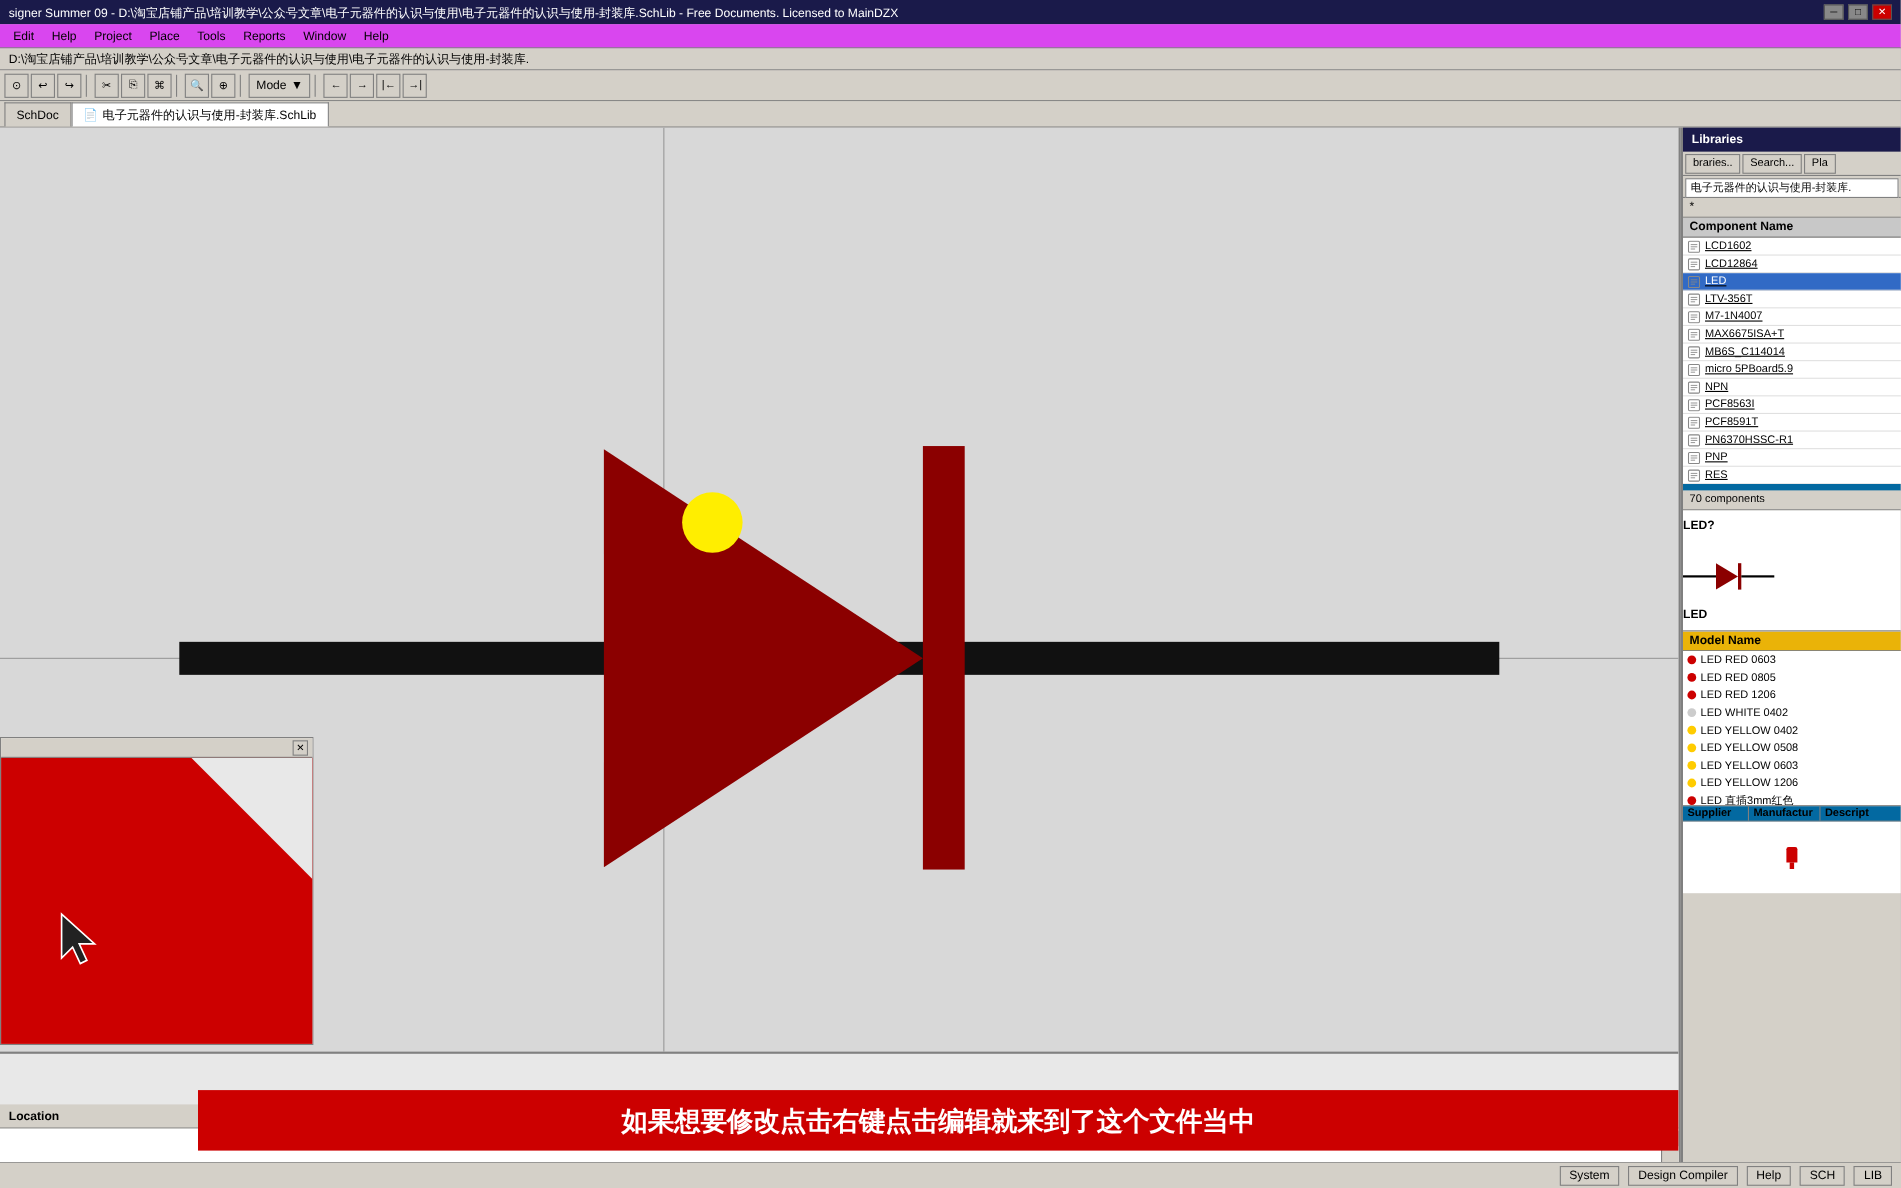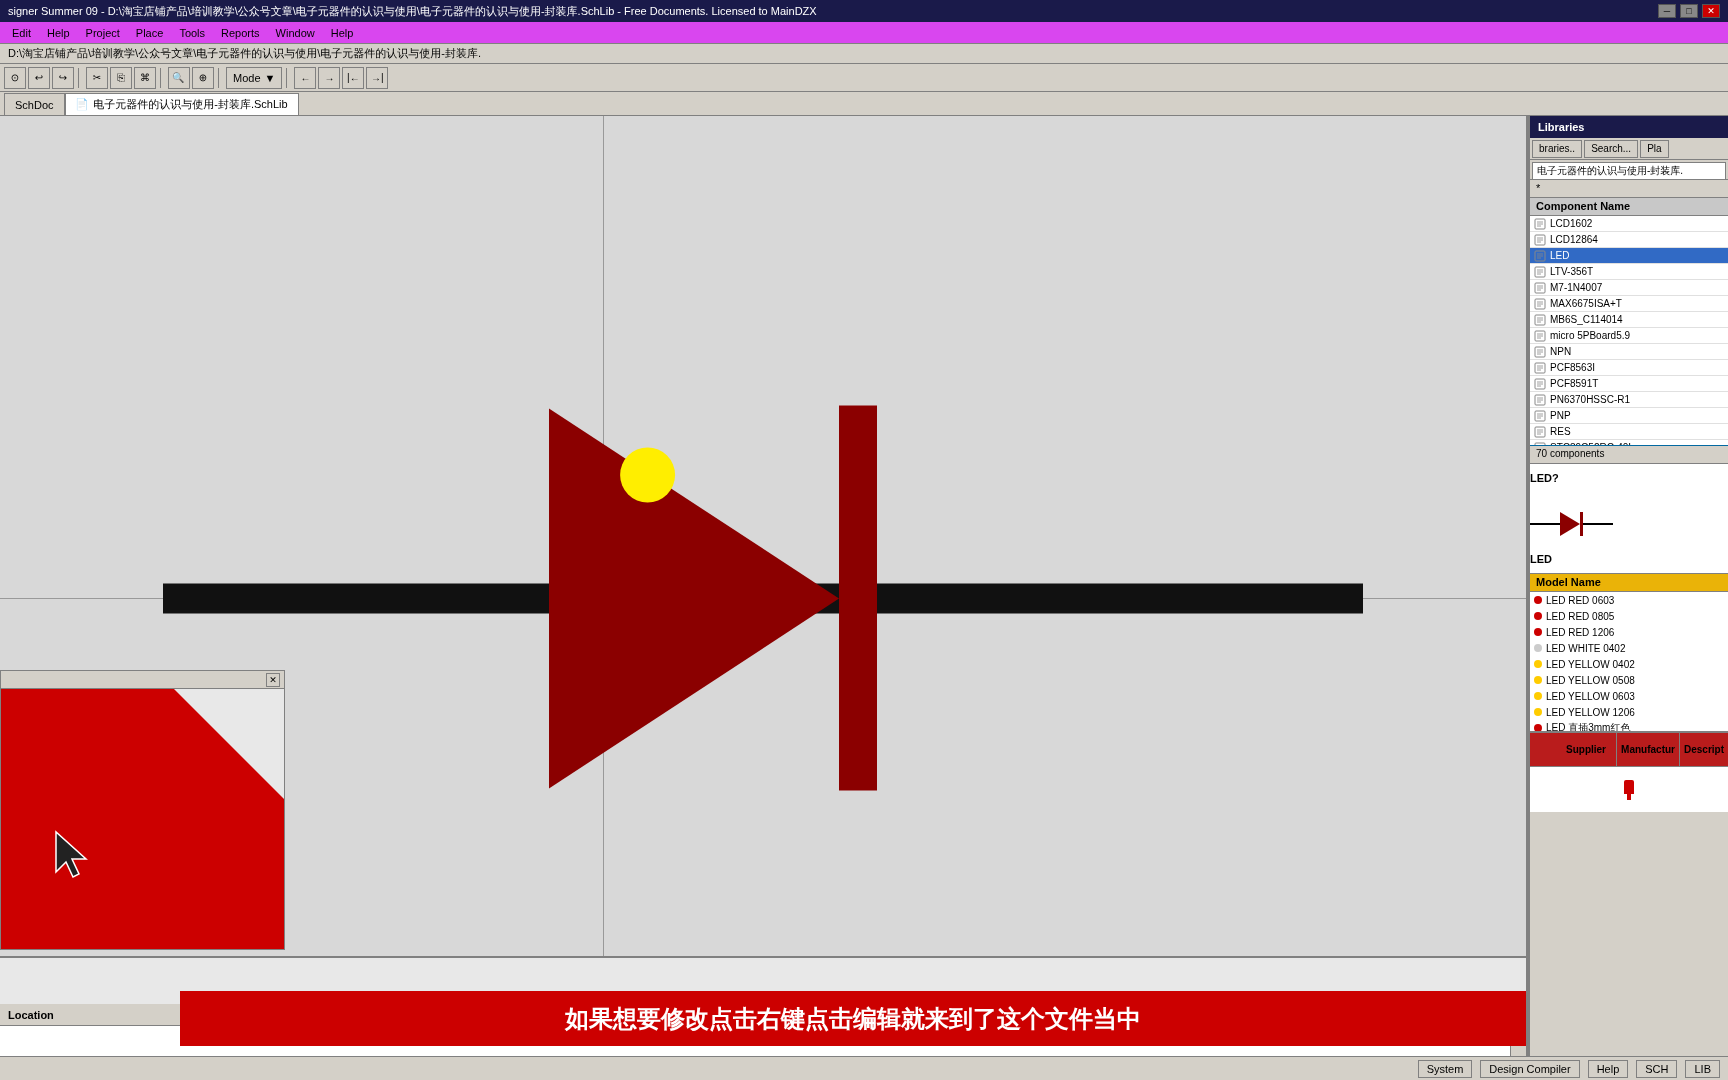--- a/index.html
+++ b/index.html
@@ -348,21 +348,21 @@
     </div>
 
     <div style="height:18px; padding:2px 6px; border-bottom:1px solid #808080; font-size:11px;">
       <span>*</span>
     </div>
 
     <div style="height:18px; padding:2px 6px; background:#c8c8c8; font-size:11px; font-weight:bold; border-bottom:1px solid #808080;">
       <span>Component Name</span>
     </div>
 
-    <div id="component-list" style="overflow-y:auto; background:#fff; border-bottom:1px solid #0369a1; max-height:230px;">
+    <div id="component-list" style="overflow-y:auto; background:#fff; border-bottom:6px solid #0369a1; max-height:230px;text-decoration:underline;">
     <div class="comp-item">
           <span class="comp-icon" style="display:inline-block;width:12px;height:12px;margin-right:4px;">
       <svg viewBox="0 0 12 12" xmlns="http://www.w3.org/2000/svg">
         <rect x="1" y="1" width="10" height="10" rx="1" fill="none" stroke="#888" stroke-width="1"></rect>
         <line x1="3" y1="4" x2="9" y2="4" stroke="#888" stroke-width="0.8"></line>
         <line x1="3" y1="6" x2="9" y2="6" stroke="#888" stroke-width="0.8"></line>
         <line x1="3" y1="8" x2="7" y2="8" stroke="#888" stroke-width="0.8"></line>
       </svg>
     </span>
           <span style="font-size:10px;">LCD1602</span>
@@ -575,21 +575,21 @@
           <span class="model-dot" style="width:8px;height:8px;border-radius:50%;background:#ffcc00;margin-right:4px;flex-shrink:0;"></span>
           <span style="font-size:10px;">LED YELLOW 1206</span>
         </div>
         <div class="model-item">
           <span class="model-dot" style="width:8px;height:8px;border-radius:50%;background:#cc0000;margin-right:4px;flex-shrink:0;"></span>
           <span style="font-size:10px;">LED 直插3mm红色</span>
         </div>
       </div>
 
     <div style="height:80px; background:#d4d0c8; border-top:1px solid #808080; display:flex; flex-direction:column;">
-      <div style="display:flex; height:34px; background:#b91c1c; border-bottom:1px solid #808080;padding-left:32px;">
+      <div style="display:flex; height:14px; background:#0369a1; border-bottom:1px solid #808080;">
         <div style="padding:0 4px; font-size:10px; font-weight:bold; border-right:1px solid #808080; display:flex; align-items:center; width:60px;">Supplier</div>
         <div style="padding:0 4px; font-size:10px; font-weight:bold; border-right:1px solid #808080; display:flex; align-items:center; width:65px;">Manufactur</div>
         <div style="padding:0 4px; font-size:10px; font-weight:bold; display:flex; align-items:center; flex:1;">Descript</div>
       </div>
       <div style="flex:1; background:#fff; display:flex; align-items:center; justify-content:center; position:relative;">
 
         <div style="width:16px; height:20px; display:flex; flex-direction:column; align-items:center;">
           <div style="width:10px; height:14px; background:#cc0000; border-radius:2px 2px 0 0;"></div>
           <div style="width:4px; height:6px; background:#cc0000;"></div>
         </div>

